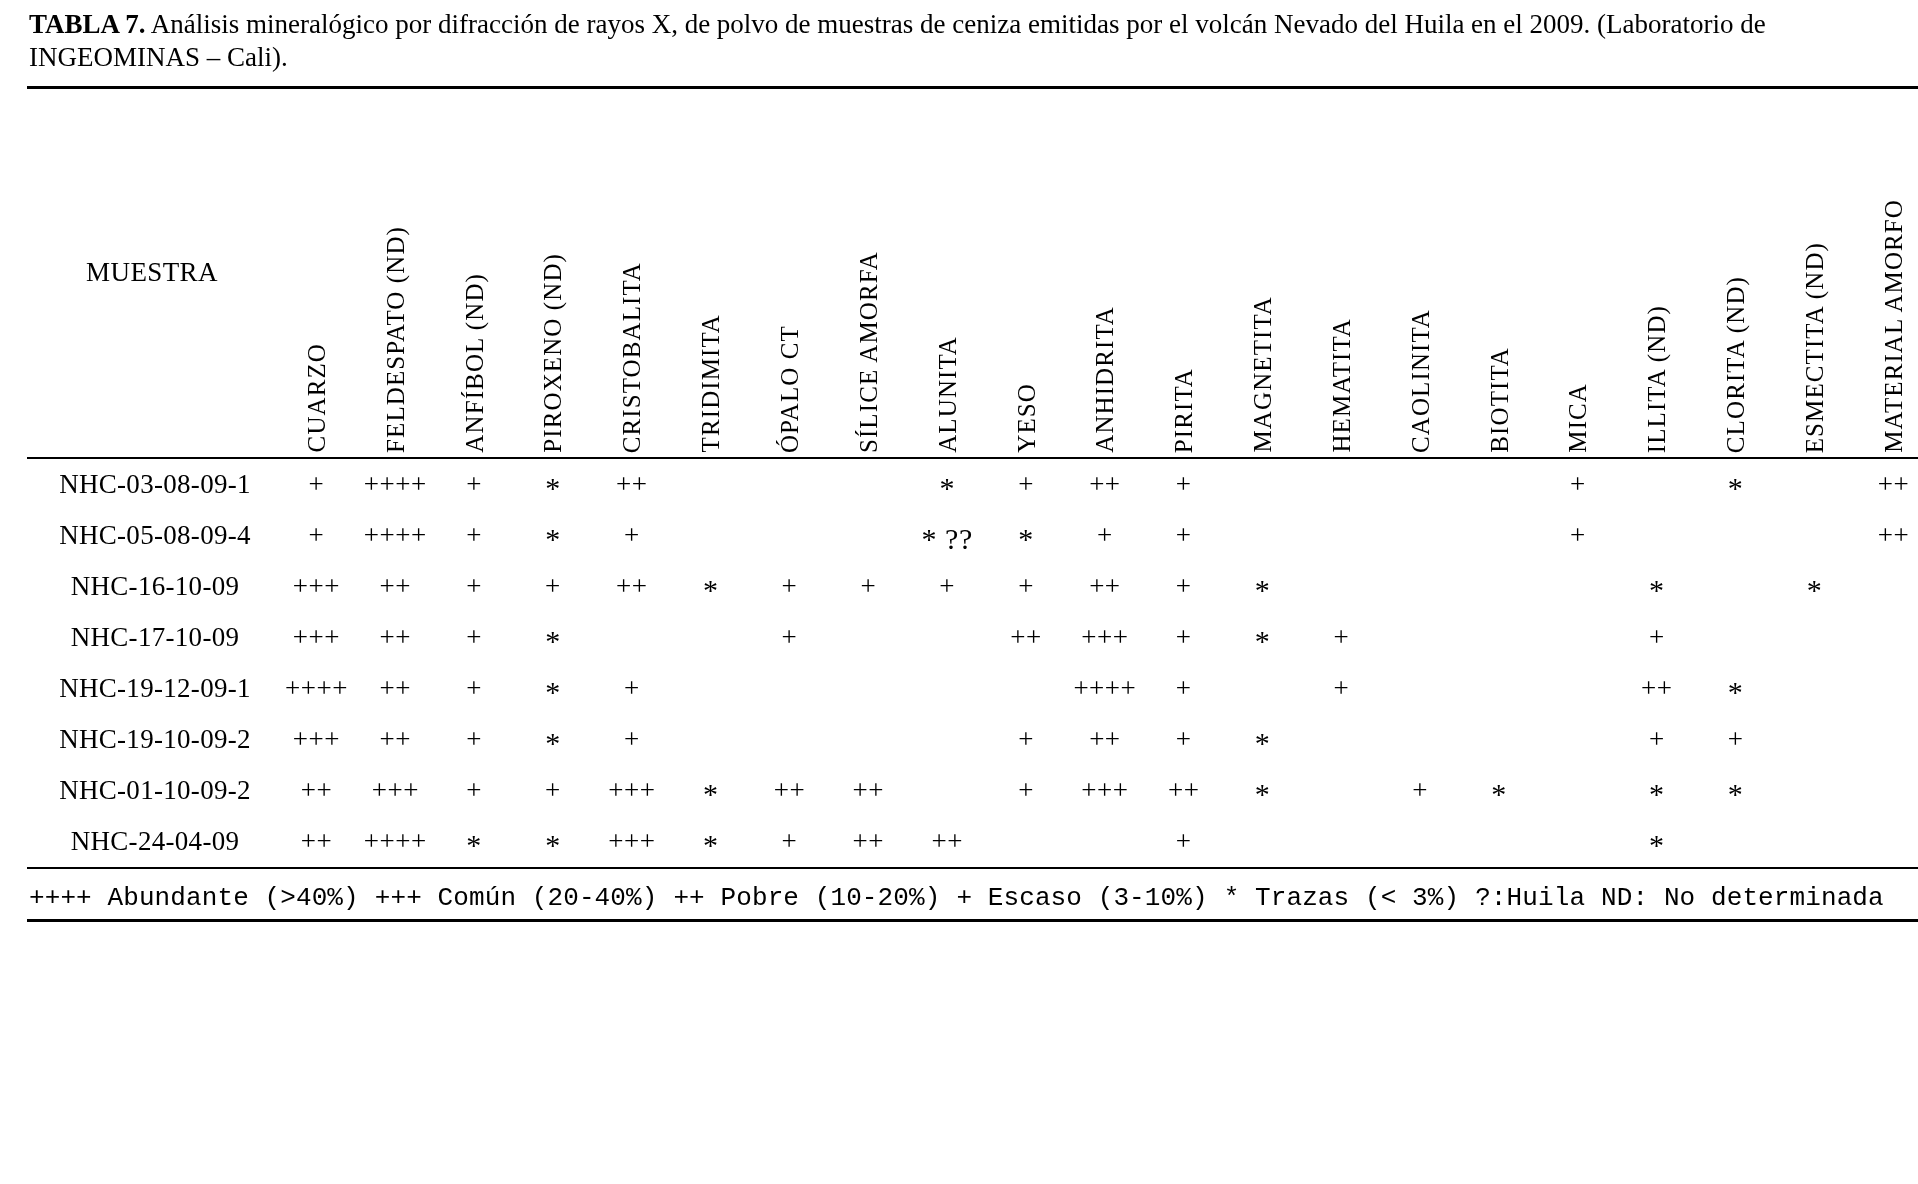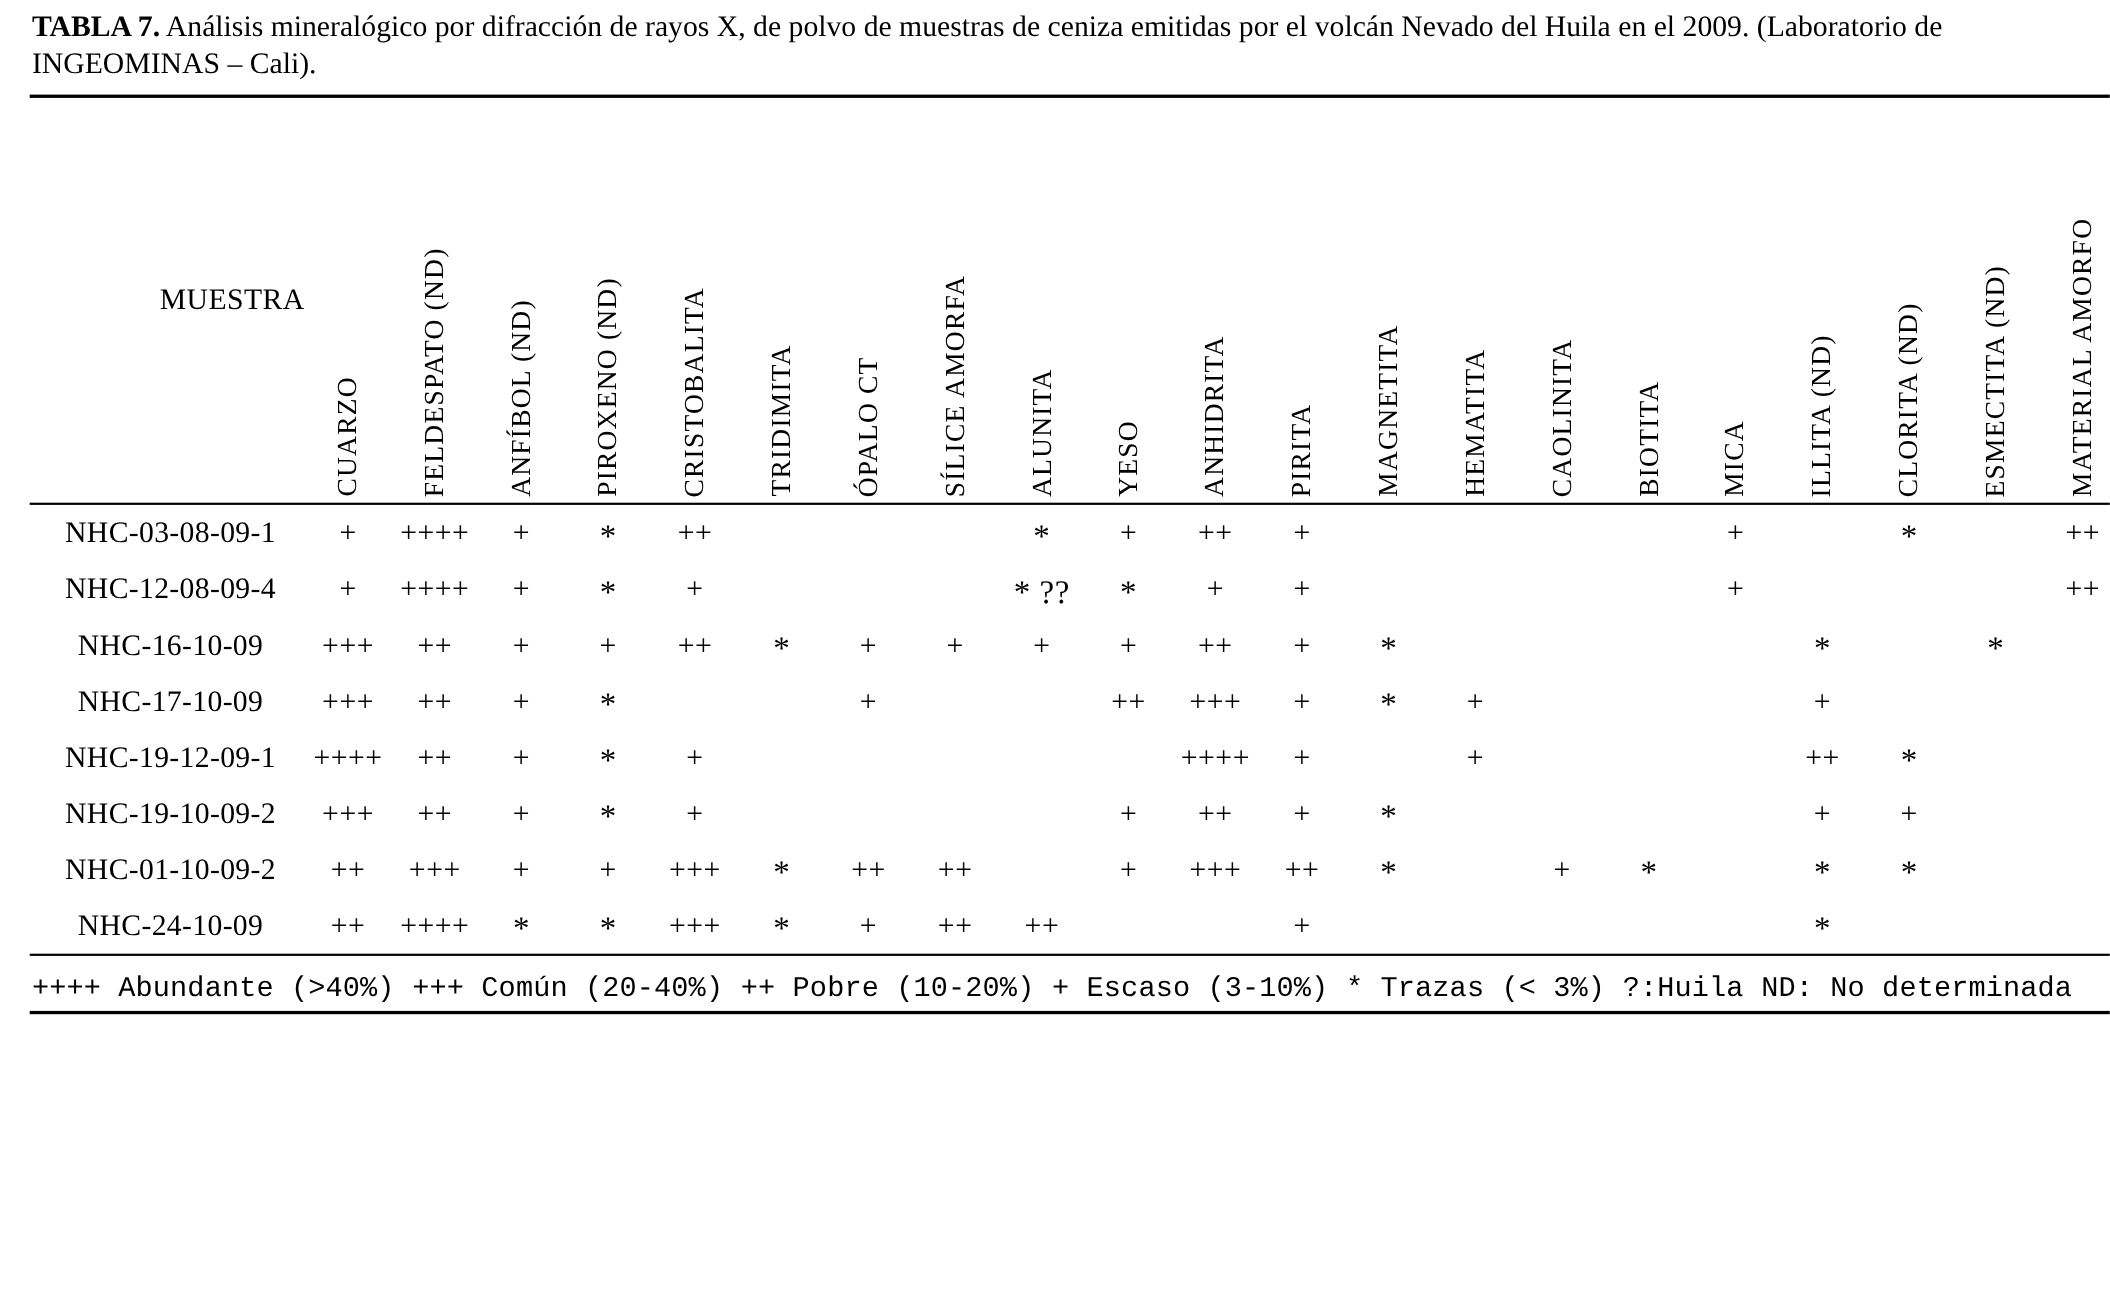--- a/index.html
+++ b/index.html
@@ -58,21 +58,21 @@
     border: none;
     font-weight: normal;
   }
 
   
   .hdr-row {
     height: 368px;
     vertical-align: bottom;
   }
   .hdr-sample {
-    text-align: right;
+    text-align: center;
     vertical-align: middle;
     font-size: 27px;
     padding-left: 6px;
     letter-spacing: .4px;
   }
   
   .vert-label {
     writing-mode: vertical-rl;
     transform: rotate(180deg);
     white-space: nowrap;
@@ -192,21 +192,21 @@
         <td><span class="mark"></span></td>
         <td><span class="mark"></span></td>
         <td><span class="mark">+</span></td>
         <td><span class="mark"></span></td>
         <td><span class="mark star">*</span></td>
         <td><span class="mark"></span></td>
         <td><span class="mark">++</span></td>
       </tr>
 
       <tr class="data-row">
-        <td class="sample">NHC-12-08-09-4</td>
+        <td class="sample">NHC-05-08-09-4</td>
         <td><span class="mark">+</span></td>
         <td><span class="mark">++++</span></td>
         <td><span class="mark">+</span></td>
         <td><span class="mark star">*</span></td>
         <td><span class="mark">+</span></td>
         <td><span class="mark"></span></td>
         <td><span class="mark"></span></td>
         <td><span class="mark"></span></td>
         <td><span class="mark star">* ??</span></td>
         <td><span class="mark star">*</span></td>
@@ -342,21 +342,21 @@
         <td><span class="mark">+</span></td>
         <td><span class="mark star">*</span></td>
         <td><span class="mark"></span></td>
         <td><span class="mark star">*</span></td>
         <td><span class="mark star">*</span></td>
         <td><span class="mark"></span></td>
         <td><span class="mark"></span></td>
       </tr>
 
       <tr class="data-row">
-        <td class="sample">NHC-24-10-09</td>
+        <td class="sample">NHC-24-04-09</td>
         <td><span class="mark">++</span></td>
         <td><span class="mark">++++</span></td>
         <td><span class="mark star">*</span></td>
         <td><span class="mark star">*</span></td>
         <td><span class="mark">+++</span></td>
         <td><span class="mark star">*</span></td>
         <td><span class="mark">+</span></td>
         <td><span class="mark">++</span></td>
         <td><span class="mark">++</span></td>
         <td><span class="mark"></span></td>

